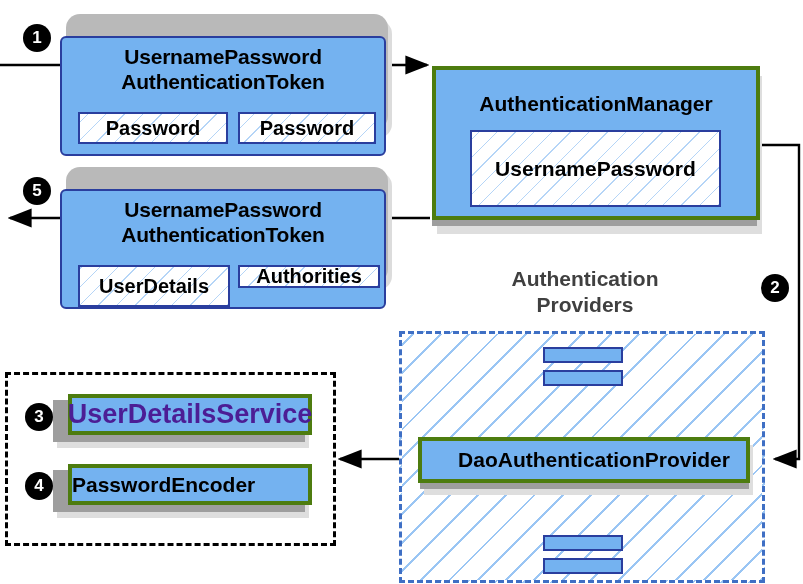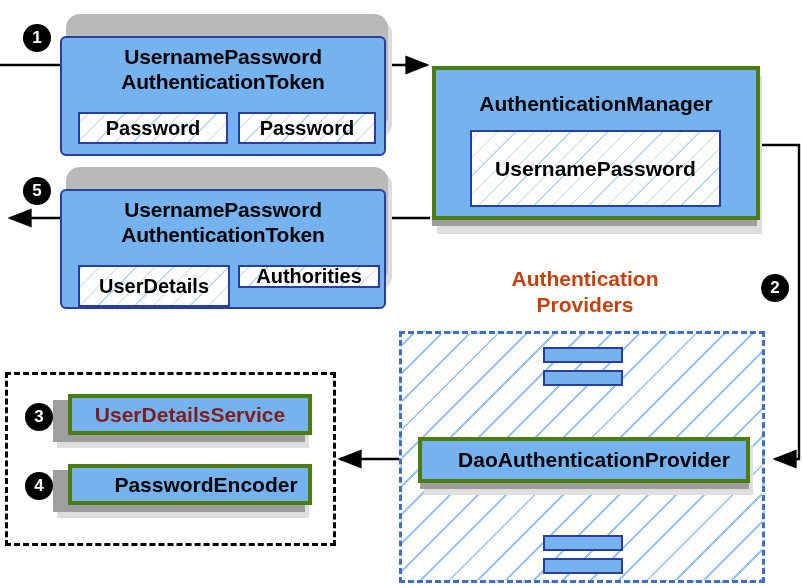--- a/index.html
+++ b/index.html
@@ -126,21 +126,21 @@
     background: #74B2F0;
     border: 2px solid #2A3E9E;
   }
 
   
   .section-label {
     position: absolute;
     text-align: center;
     font-size: 21px;
     font-weight: bold;
-    color: #c2410c;
+    color: #404040;
     line-height: 26px;
   }
 
   .rect-label {
     position: absolute;
     left: 0; right: 0;
     text-align: center;
     font-size: 21px;
     font-weight: bold;
     color: #000;
@@ -244,22 +244,22 @@
   <div class="mini-bar" style="left:543px; top:558px; width:80px; height:16px;"></div>
 
   <div class="dashed-black" style="left:5px; top:372px; width:331px; height:174px;"></div>
 
   <div class="bullet" style="left:26px; top:404px;">3</div>
   <div class="bullet" style="left:26px; top:473px;">4</div>
 
   <div class="grey-shadow light" style="left:57px; top:404px; width:252px; height:44px;"></div>
   <div class="grey-shadow" style="left:53px; top:400px; width:252px; height:42px;"></div>
   <div class="blue-rect" style="left:68px; top:394px; width:244px; height:41px; display:flex; align-items:center; justify-content:center;">
-    <span style="font-size:21px; font-weight:bold; color:#7f1d1d;">UserDetailsService</span>
+    <span style="font-size:27px; font-weight:bold; color:#4c1d95;">UserDetailsService</span>
   </div>
 
   <div class="grey-shadow light" style="left:57px; top:474px; width:252px; height:44px;"></div>
   <div class="grey-shadow" style="left:53px; top:470px; width:252px; height:42px;"></div>
-  <div class="blue-rect" style="left:68px; top:464px; width:244px; height:41px; display:flex; align-items:center; justify-content:center;padding-left:32px;">
+  <div class="blue-rect" style="left:68px; top:464px; width:244px; height:41px; display:flex; align-items:center; ">
     <span style="font-size:21px; font-weight:bold; color:#000;">PasswordEncoder</span>
   </div>
 
 </div>
 
 </body></html>

